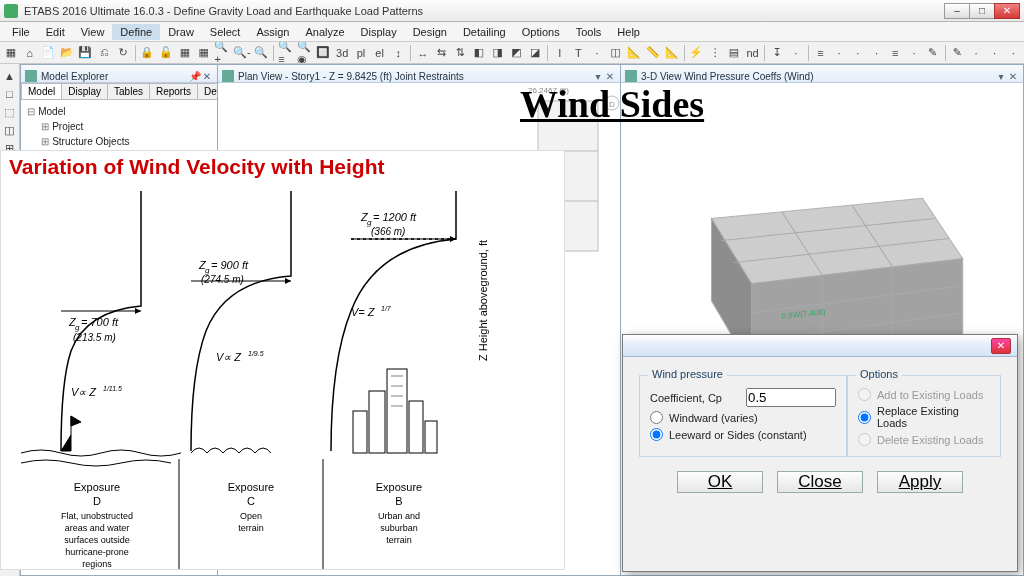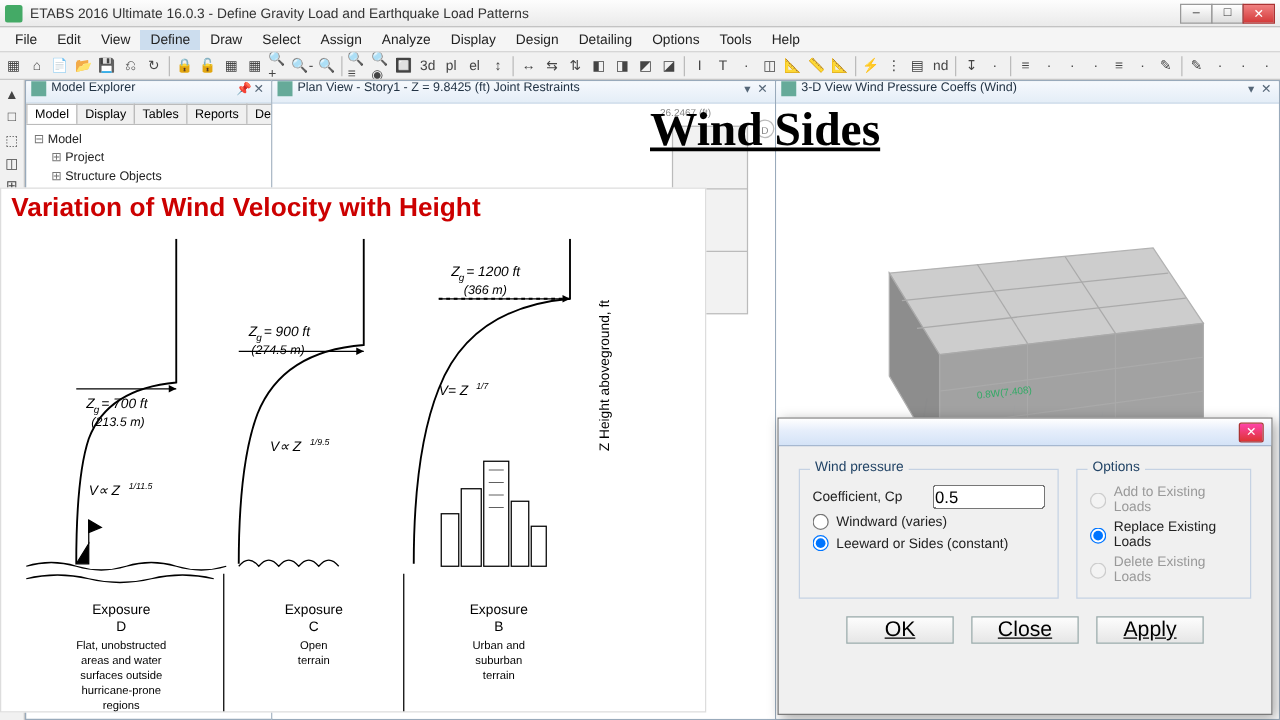--- a/index.html
+++ b/index.html
@@ -23,21 +23,21 @@
 .tool-btn { width: 20px; height: 18px; border: 1px solid transparent; display: flex; align-items: center; justify-content: center; font-size: 11px; color: #444; cursor: pointer; }
 .tool-sep { width: 1px; height: 16px; background: #bbb; margin: 0 2px; }
 
 
 .main { position: absolute; top: 64px; left: 0; right: 0; bottom: 0; display: flex; }
 .left-tool-strip { width: 20px; background: #f1f1f1; border-right: 1px solid #c8c8c8; display: flex; flex-direction: column; gap: 2px; padding-top: 4px; align-items: center; }
 .left-tool-strip .tool-btn { width: 16px; height: 16px; }
 
 
 .panel { background: #fff; border: 1px solid #9ab; display: flex; flex-direction: column; }
-.panel-head { height: 18px; background: linear-gradient(#f6f9fd,#e4edf7); border-bottom: 1px solid #b9cde2; display: flex; align-items: flex-start; padding: 0 4px; font-size: 10px; color: #234; }
+.panel-head { height: 18px; background: linear-gradient(#f6f9fd,#e4edf7); border-bottom: 1px solid #b9cde2; display: flex; align-items: flex-end; padding: 0 4px; font-size: 10px; color: #234; }
 .panel-head .panel-icon { width: 12px; height: 12px; background: #6a9; margin-right: 4px; }
 .panel-head .spacer { flex: 1; }
 .panel-head .panel-ctrl { width: 12px; text-align: center; cursor: pointer; color: #567; }
 .tabs { display: flex; border-bottom: 1px solid #bbb; background: #f6f6f6; font-size: 10px; }
 .tabs .tab { padding: 2px 6px; border: 1px solid #bbb; border-bottom: none; margin-right: -1px; background: #f0f0f0; cursor: pointer; }
 .tabs .tab.active { background: #fff; }
 .tree { padding: 4px 6px; font-size: 10px; line-height: 15px; color: #222; }
 .tree .ind { padding-left: 14px; }
 .tree .node::before { content: "⊞ "; color: #777; }
 .tree .node.open::before { content: "⊟ "; }
@@ -65,21 +65,21 @@
 .dialog-title .dclose { width: 20px; height: 16px; background: linear-gradient(#f4a,#d33); border: 1px solid #a33; color: #fff; display: flex; align-items: center; justify-content: center; font-size: 10px; cursor: pointer; border-radius: 2px; }
 .dialog-body { padding: 14px 16px 10px; color: #222; }
 .row { display: flex; align-items: center; margin-bottom: 10px; }
 .row label { width: 150px; }
 .row select, .row input[type=text] { border: 1px solid #aab; background: #fff; font-size: 11px; padding: 1px 4px; height: 18px; }
 .fieldset { border: 1px solid #c5d2e3; padding: 8px 10px 6px; position: relative; margin-top: 4px; }
 .fieldset .legend { position: absolute; top: -8px; left: 8px; background: #f0f0f0; padding: 0 4px; color: #246; font-size: 11px; }
 .fieldset .opt { display: flex; align-items: center; gap: 6px; margin: 4px 0; font-size: 11px; }
 .dialog-buttons { display: flex; justify-content: center; gap: 14px; margin-top: 14px; }
 .dialog-buttons button { width: 86px; height: 22px; border: 1px solid #9aa; background: linear-gradient(#fdfdfd,#e6e6e6); font-size: 17px; cursor: pointer; text-decoration: underline; }
-.twocol { display: flex; gap: 14px; }
+.twocol { display: flex; }
 .twocol > .fieldset { flex: 1; }
 input[type=radio] { margin: 0; }
 .opt.disabled { color: #999; }
 </style>
 </head>
 <body>
 
 <div class="titlebar">
   <div class="app-icon"></div>
   <div class="title-text">ETABS 2016 Ultimate 16.0.3 - Define Gravity Load and Earthquake Load Patterns</div>

